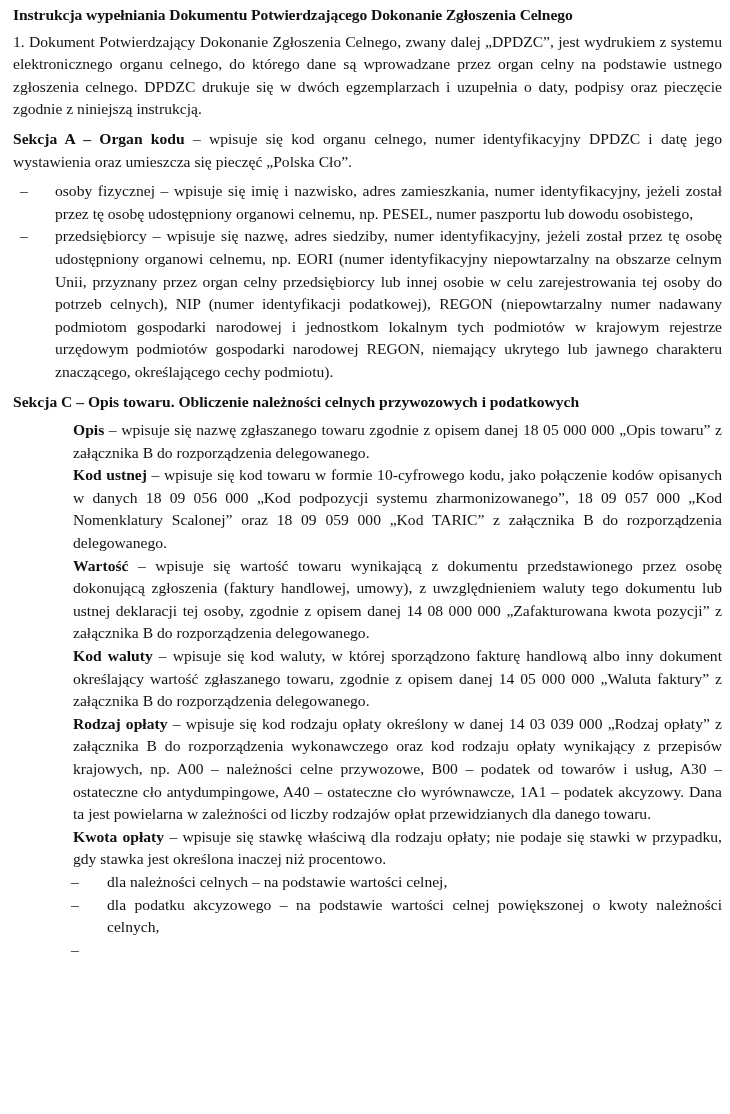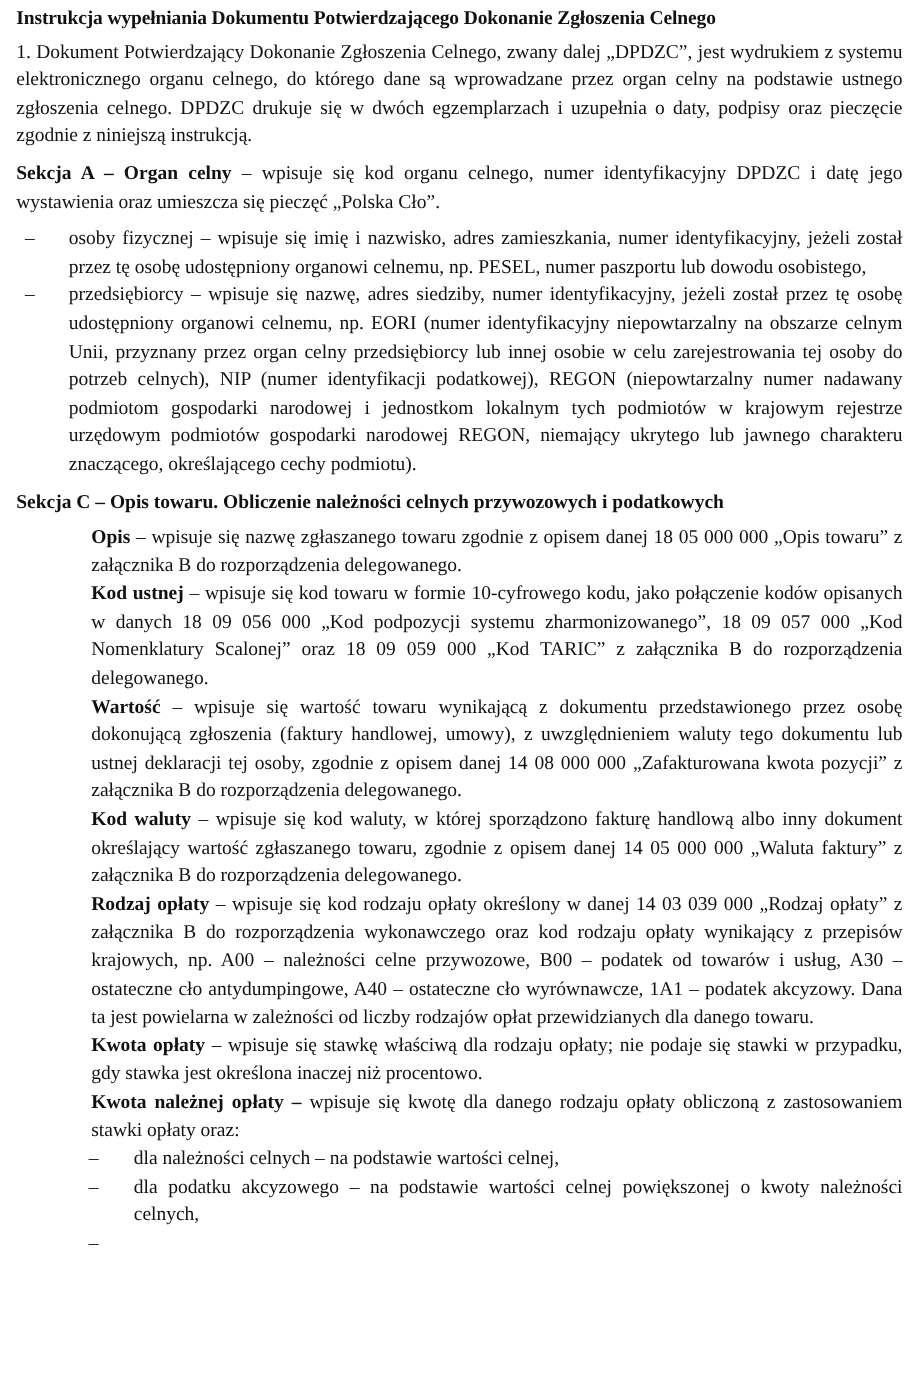--- a/index.html
+++ b/index.html
@@ -29,38 +29,37 @@
     .indent ul.dash li .dash-mark { left: -2px; }
   </style>
 </head>
 <body>
 
 <div class="page">
   <h1 class="title">Instrukcja wypełniania Dokumentu Potwierdzającego Dokonanie Zgłoszenia Celnego</h1>
 
   <p class="intro">1. Dokument Potwierdzający Dokonanie Zgłoszenia Celnego, zwany dalej „DPDZC”, jest wydrukiem z systemu elektronicznego organu celnego, do którego dane są wprowadzane przez organ celny na podstawie ustnego zgłoszenia celnego. DPDZC drukuje się w dwóch egzemplarzach i uzupełnia o daty, podpisy oraz pieczęcie zgodnie z niniejszą instrukcją.</p>
 
-  <p class="sect"><b>Sekcja A – Organ celny</b><span> – wpisuje się kod organu celnego, numer identyfikacyjny DPDZC i datę jego wystawienia oraz umieszcza się pieczęć „Polska Cło”.</span></p>
+  <p class="sect"><b>Sekcja A – Organ kodu</b><span> – wpisuje się kod organu celnego, numer identyfikacyjny DPDZC i datę jego wystawienia oraz umieszcza się pieczęć „Polska Cło”.</span></p>
 
 
   <ul class="dash">
     <li><span class="dash-mark">–</span><span>osoby fizycznej – wpisuje się imię i nazwisko, adres zamieszkania, numer identyfikacyjny, jeżeli został przez tę osobę udostępniony organowi celnemu, np. PESEL, numer paszportu lub dowodu osobistego,</span></li>
     <li><span class="dash-mark">–</span><span>przedsiębiorcy – wpisuje się nazwę, adres siedziby, numer identyfikacyjny, jeżeli został przez tę osobę udostępniony organowi celnemu, np. EORI (numer identyfikacyjny niepowtarzalny na obszarze celnym Unii, przyznany przez organ celny przedsiębiorcy lub innej osobie w celu zarejestrowania tej osoby do potrzeb celnych), NIP (numer identyfikacji podatkowej), REGON (niepowtarzalny numer nadawany podmiotom gospodarki narodowej i jednostkom lokalnym tych podmiotów w krajowym rejestrze urzędowym podmiotów gospodarki narodowej REGON, niemający ukrytego lub jawnego charakteru znaczącego, określającego cechy podmiotu).</span></li>
   </ul>
 
   <p class="sect-head">Sekcja C – Opis towaru. Obliczenie należności celnych przywozowych i podatkowych</p>
 
   <div class="indent">
     <p><b>Opis</b><span> – wpisuje się nazwę zgłaszanego towaru zgodnie z opisem danej 18 05 000 000 „Opis towaru” z załącznika B do rozporządzenia delegowanego.</span></p>
     <p><b>Kod ustnej</b><span> – wpisuje się kod towaru w formie 10-cyfrowego kodu, jako połączenie kodów opisanych w danych 18 09 056 000 „Kod podpozycji systemu zharmonizowanego”, 18 09 057 000 „Kod Nomenklatury Scalonej” oraz 18 09 059 000 „Kod TARIC” z załącznika B do rozporządzenia delegowanego.</span></p>
     <p><b>Wartość</b><span> – wpisuje się wartość towaru wynikającą z dokumentu przedstawionego przez osobę dokonującą zgłoszenia (faktury handlowej, umowy), z uwzględnieniem waluty tego dokumentu lub ustnej deklaracji tej osoby, zgodnie z opisem danej 14 08 000 000 „Zafakturowana kwota pozycji” z załącznika B do rozporządzenia delegowanego.</span></p>
     <p><b>Kod waluty</b><span> – wpisuje się kod waluty, w której sporządzono fakturę handlową albo inny dokument określający wartość zgłaszanego towaru, zgodnie z opisem danej 14 05 000 000 „Waluta faktury” z załącznika B do rozporządzenia delegowanego.</span></p>
     <p><b>Rodzaj opłaty</b><span> – wpisuje się kod rodzaju opłaty określony w danej 14 03 039 000 „Rodzaj opłaty” z załącznika B do rozporządzenia wykonawczego oraz kod rodzaju opłaty wynikający z przepisów krajowych, np. A00 – należności celne przywozowe, B00 – podatek od towarów i usług, A30 – ostateczne cło antydumpingowe, A40 – ostateczne cło wyrównawcze, 1A1 – podatek akcyzowy. Dana ta jest powielarna w zależności od liczby rodzajów opłat przewidzianych dla danego towaru.</span></p>
     <p><b>Kwota opłaty</b><span> – wpisuje się stawkę właściwą dla rodzaju opłaty; nie podaje się stawki w przypadku, gdy stawka jest określona inaczej niż procentowo.</span></p>
-    <p><b>Kwota należnej opłaty –</b><span> wpisuje się kwotę dla danego rodzaju opłaty obliczoną z zastosowaniem stawki opłaty oraz:</span></p>
 
     <ul class="dash">
       <li><span class="dash-mark">–</span><span>dla należności celnych – na podstawie wartości celnej,</span></li>
       <li><span class="dash-mark">–</span><span>dla podatku akcyzowego – na podstawie wartości celnej powiększonej o kwoty należności celnych,</span></li>
       <li><span class="dash-mark">–</span></li>
     </ul>
   </div>
 </div>
 
 </body></html>

